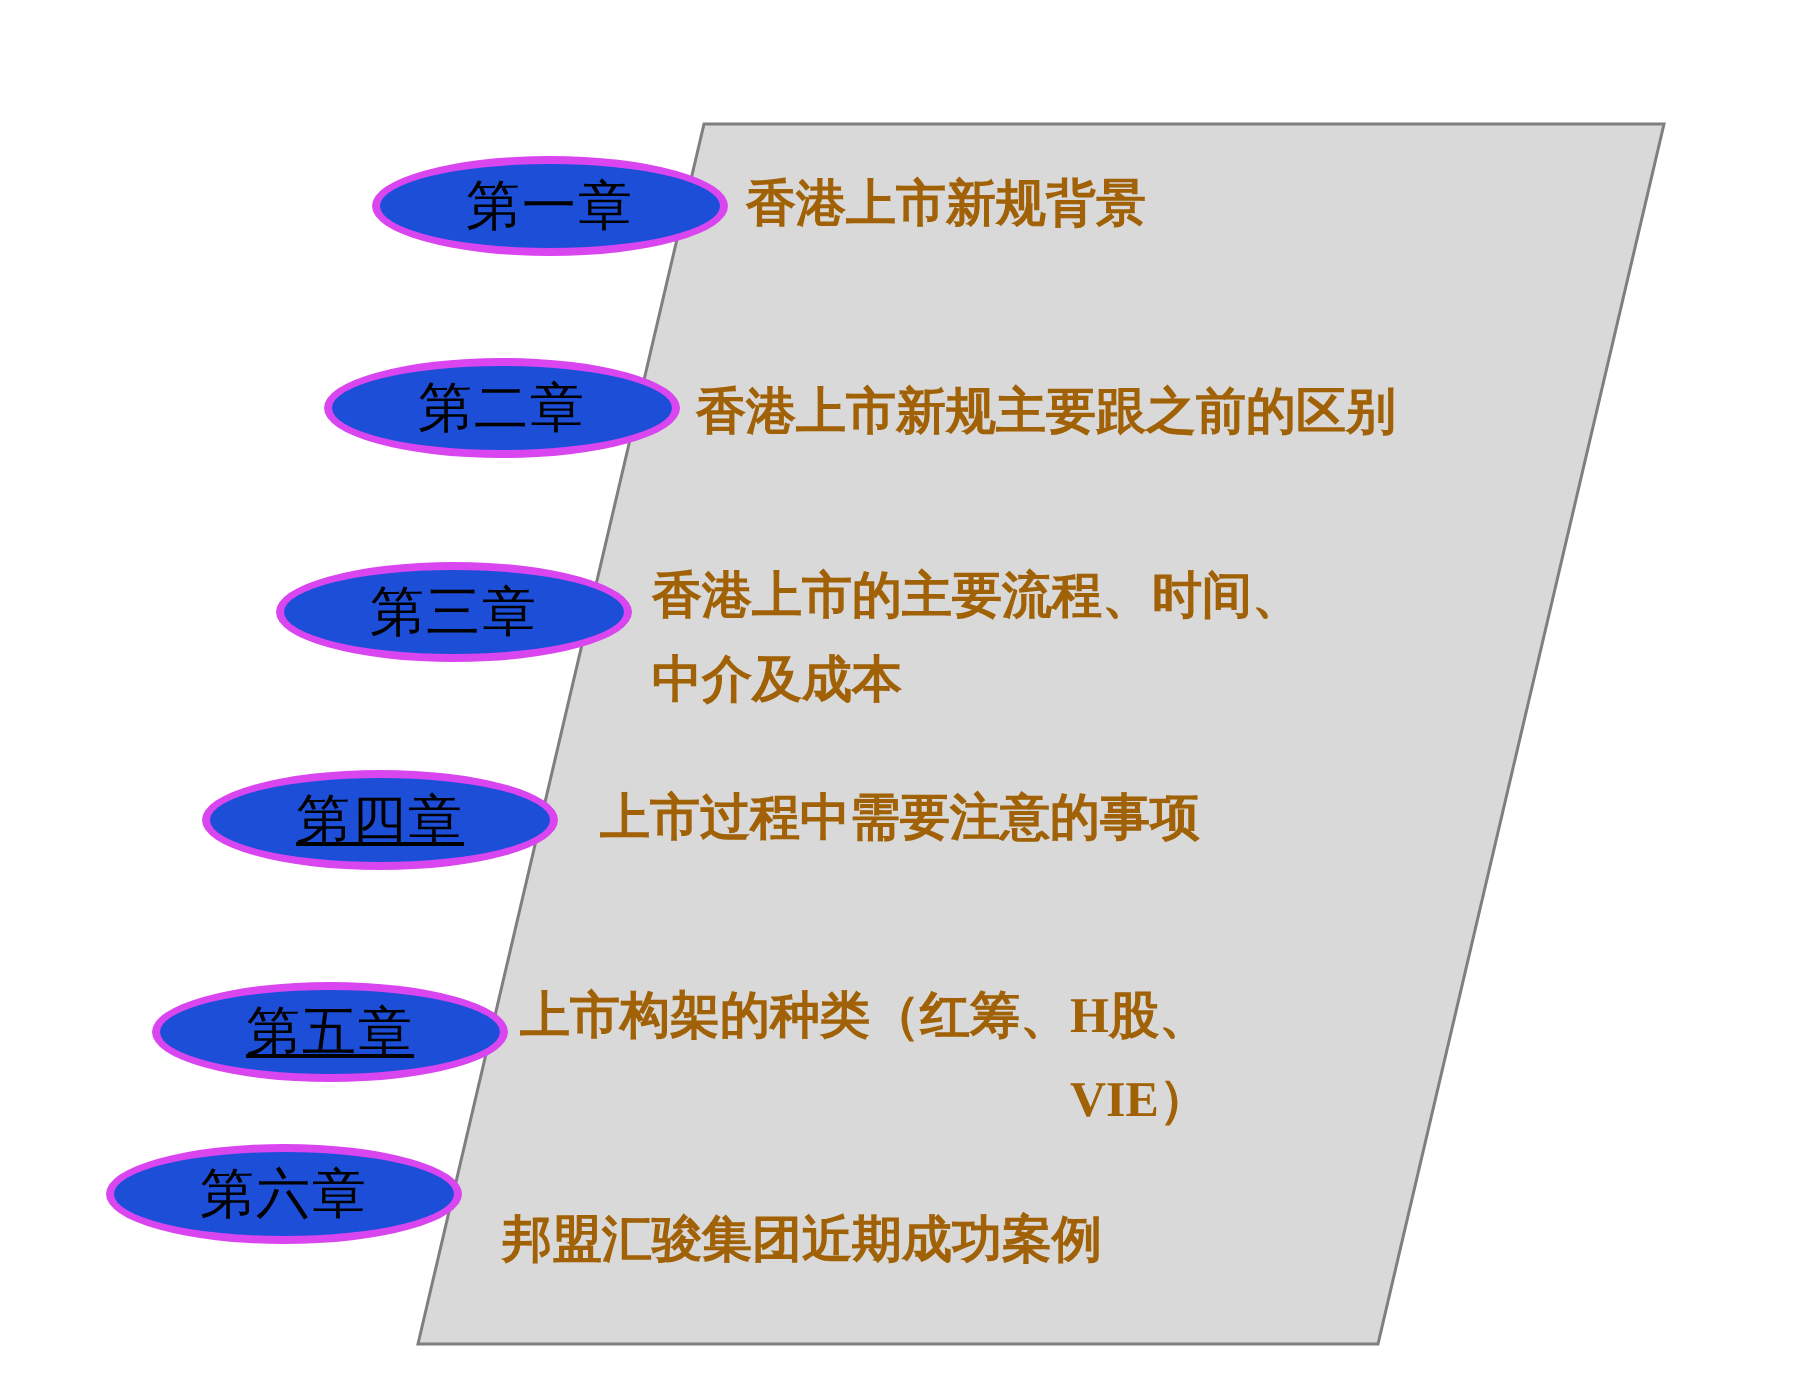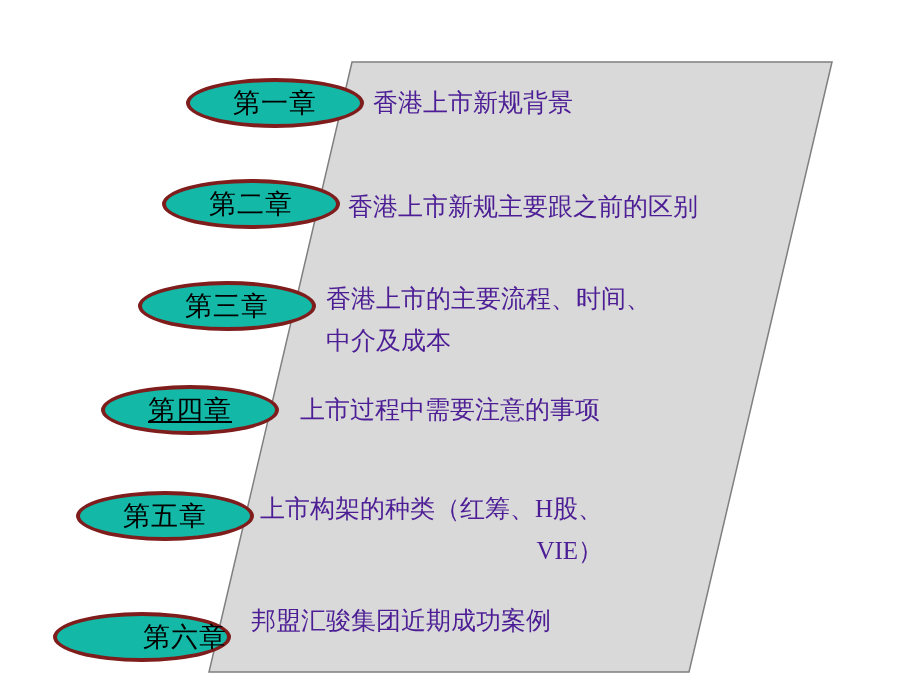--- a/index.html
+++ b/index.html
@@ -16,39 +16,39 @@
     left: 0;
     top: 0;
     width: 897px;
     height: 689px;
   }
   .chapter-ellipse {
     position: absolute;
     width: 178px;
     height: 50px;
     box-sizing: border-box;
-    border: 4px solid #7f1d1d;
+    border: 4px solid #d946ef;
     border-radius: 50%;
-    background: #14b8a6;
+    background: #1d4ed8;
     display: flex;
     align-items: center;
     justify-content: center;
     z-index: 2;
   }
   .chapter-label {
     font-size: 27px;
     color: #000000;
     letter-spacing: 1px;
     white-space: nowrap;
   }
   .chapter-title {
     position: absolute;
     font-size: 25px;
-    font-weight: normal;
-    color: #4c1d95;
+    font-weight: bold;
+    color: #a16207;
     line-height: 42px;
     white-space: pre-line;
     z-index: 2;
   }
 </style>
 </head>
 <body>
 
 <svg class="panel-svg" viewBox="0 0 897 689" xmlns="http://www.w3.org/2000/svg">
   <polygon points="352,62 832,62 689,672 209,672" stroke="#7f7f7f" stroke-width="1.5" fill="#d9d9d9"></polygon>
@@ -68,22 +68,22 @@
   <span class="chapter-label">第三章</span>
 </div>
 <div class="chapter-title" style="left:326px; top:278px;">香港上市的主要流程、时间、
 中介及成本</div>
 
 <div class="chapter-ellipse" style="left:101px; top:385px;text-decoration:underline;">
   <span class="chapter-label">第四章</span>
 </div>
 <div class="chapter-title" style="left:300px; top:389px;">上市过程中需要注意的事项</div>
 
-<div class="chapter-ellipse" style="left:76px; top:491px;">
+<div class="chapter-ellipse" style="left:76px; top:491px;text-decoration:underline;">
   <span class="chapter-label">第五章</span>
 </div>
 <div class="chapter-title" style="left:260px; top:488px;text-align:right;">上市构架的种类（红筹、H股、
 VIE）</div>
 
-<div class="chapter-ellipse" style="left:53px; top:612px;justify-content:flex-end;">
+<div class="chapter-ellipse" style="left:53px; top:572px;">
   <span class="chapter-label">第六章</span>
 </div>
 <div class="chapter-title" style="left:251px; top:600px;">邦盟汇骏集团近期成功案例</div>
 
 </body></html>

